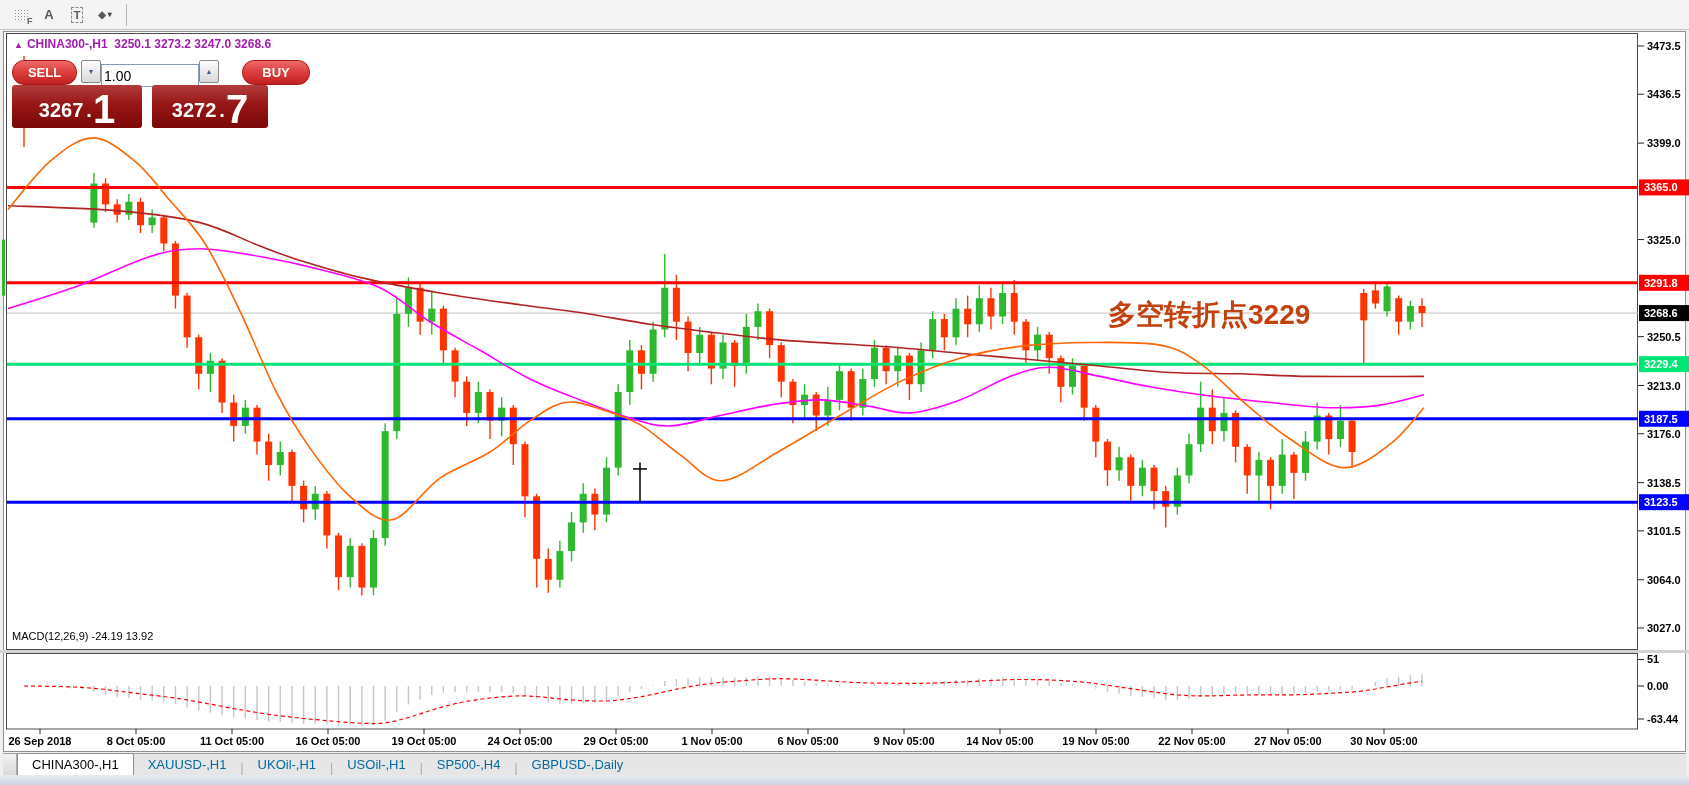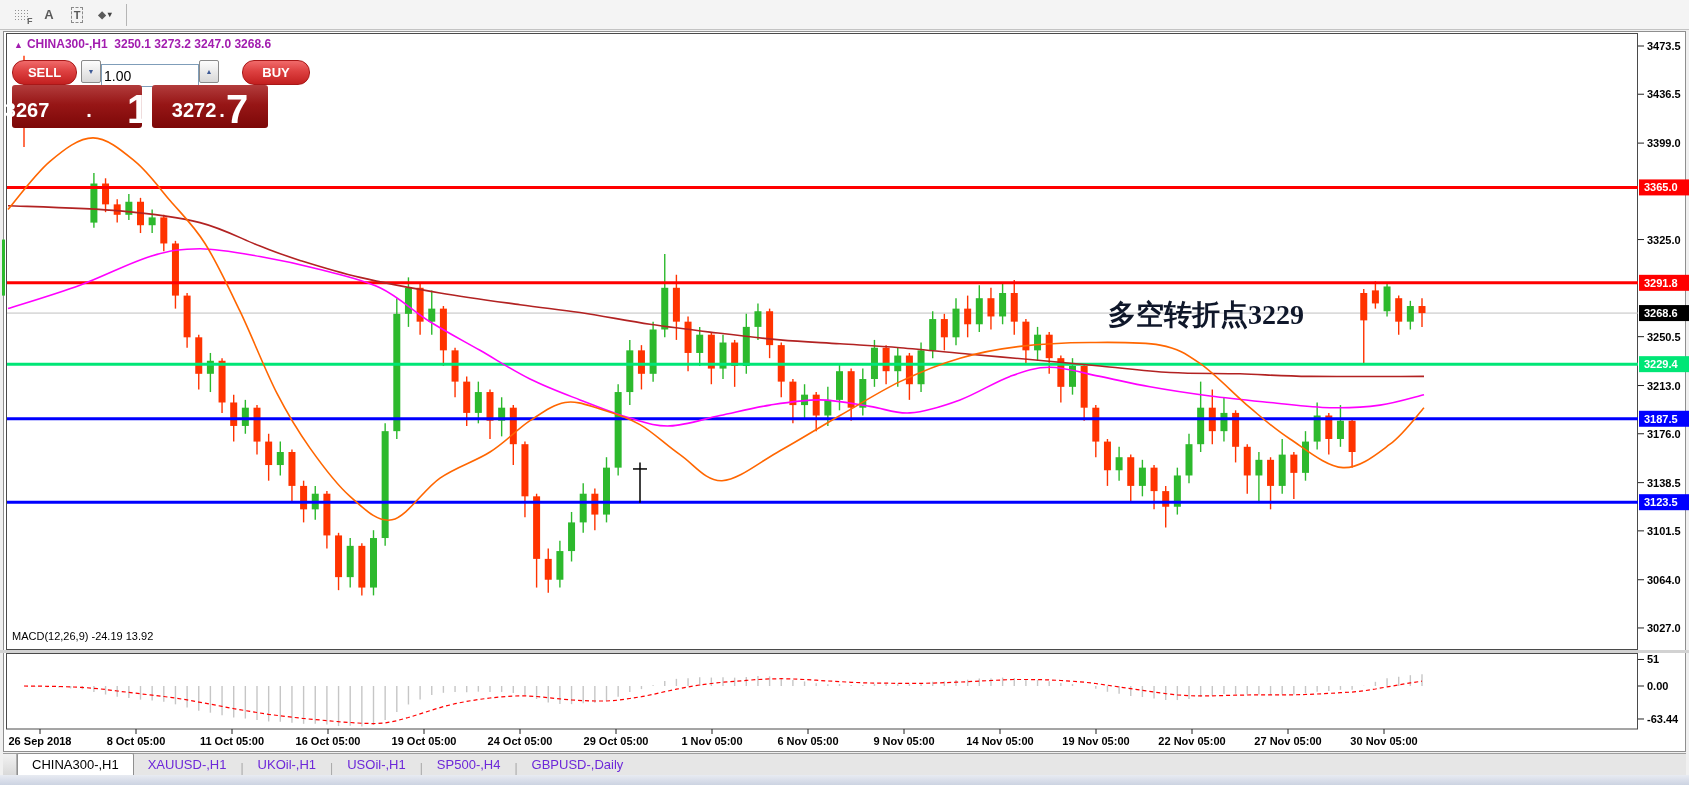--- a/index.html
+++ b/index.html
@@ -34,34 +34,34 @@
   .spin{position:absolute;top:5px;width:20px;height:23px;border:1px solid #8a8a8a;border-radius:2px;
     background:linear-gradient(180deg,#fdfdfd,#d8d8d8);display:flex;align-items:center;justify-content:center;
     font-size:7px;color:#3d5a96;cursor:default;box-sizing:border-box;}
   #spinDown{left:73px;}
   #spinUp{left:191px;}
   .vol-input{position:absolute;left:93px;top:9px;width:98px;height:23px;border:1px solid #7f9db9;
     box-sizing:border-box;font-family:"Liberation Sans",sans-serif;font-size:14px;text-align:left;padding-right:15px;}
   .tile{position:absolute;top:30px;height:43px;border-radius:3px;color:#fff;
     background:linear-gradient(180deg,#b23c3c,#971616 45%,#7c0808);
     display:flex;align-items:flex-end;justify-content:center;padding-bottom:2px;box-sizing:border-box;}
-  #sellTile{left:4px;width:130px;gap:34px;}
+  #sellTile{left:4px;width:130px;}
   #buyTile{left:144px;width:116px;}
   .tile .pm{font-size:20px;font-weight:bold;margin-bottom:4px;}
   .tile .pd{font-size:20px;font-weight:bold;margin:0 1px 4px 3px;}
   .tile .pb{font-size:40px;font-weight:bold;line-height:0.85;}
   
   .annotation{position:absolute;left:1108px;top:296px;font-size:28px;font-weight:bold;z-index:4;}
   
   .macd-label{position:absolute;left:12px;top:630px;font-size:11px;color:#000;z-index:4;}
   
   .tabbar{position:absolute;left:3px;top:753px;width:1683px;height:22px;background:#e6e6e6;
     border-top:1px solid #9e9e9e;display:flex;align-items:flex-end;box-sizing:border-box;}
   .tab-scroll{width:13px;height:21px;border-right:1px solid #b0b0b0;background:linear-gradient(180deg,#f2f2f2,#d9d9d9);}
-  .tab{padding:2px 14px 3px 14px;font-size:13px;color:#6d28d9;height:16px;display:flex;align-items:center;cursor:default;}
+  .tab{padding:2px 14px 3px 14px;font-size:13px;color:#0369a1;height:16px;display:flex;align-items:center;cursor:default;}
   .tab.active{background:#fff;border:1px solid #8f8f8f;border-bottom:none;color:#000;border-radius:2px 2px 0 0;}
   .tab-sep{color:#a7a7a7;font-size:12px;}
   
   .statusbar{position:absolute;left:0;top:775px;width:1689px;height:10px;
     background:linear-gradient(180deg,#e8ebf2,#ccd3e2);}
 </style>
 </head>
 <body>
 
 <div class="toolbar">
@@ -556,21 +556,21 @@
       <span class="pd">.</span>
       <span class="pb">1</span>
   </div>
   <div class="tile" id="buyTile">
     <span class="pm">3272</span>
       <span class="pd">.</span>
       <span class="pb">7</span>
   </div>
 </div>
 
-<div class="annotation" style="color: #0f172a; font-family: Liberation Serif, serif;">多空转折点3229</div>
+<div class="annotation" style="color: #c2410c;">多空转折点3229</div>
 
 <div class="macd-label">MACD(12,26,9) -24.19 13.92</div>
 
 <div class="tabbar">
   <div class="tab-scroll"></div>
   <div id="tabItems" style="display:flex;align-items:flex-end;">
       <div class="tab active">CHINA300-,H1</div>
       <div class="tab">XAUUSD-,H1</div>
       <span class="tab-sep">|</span>
       <div class="tab">UKOil-,H1</div>

